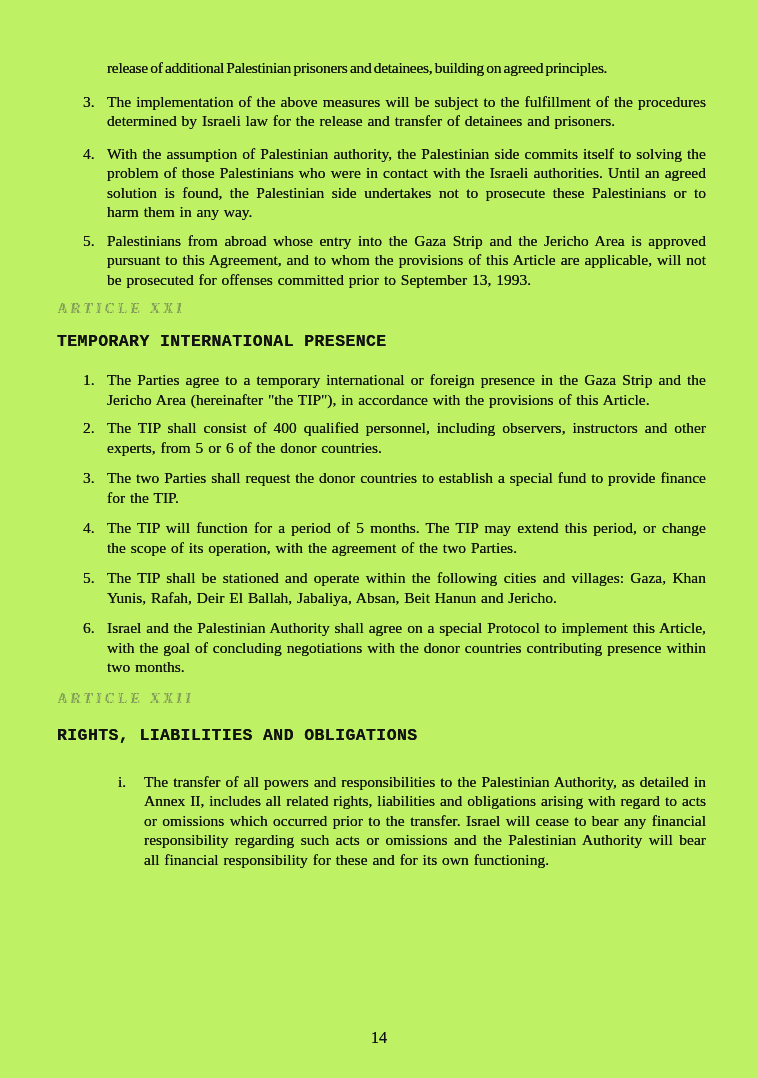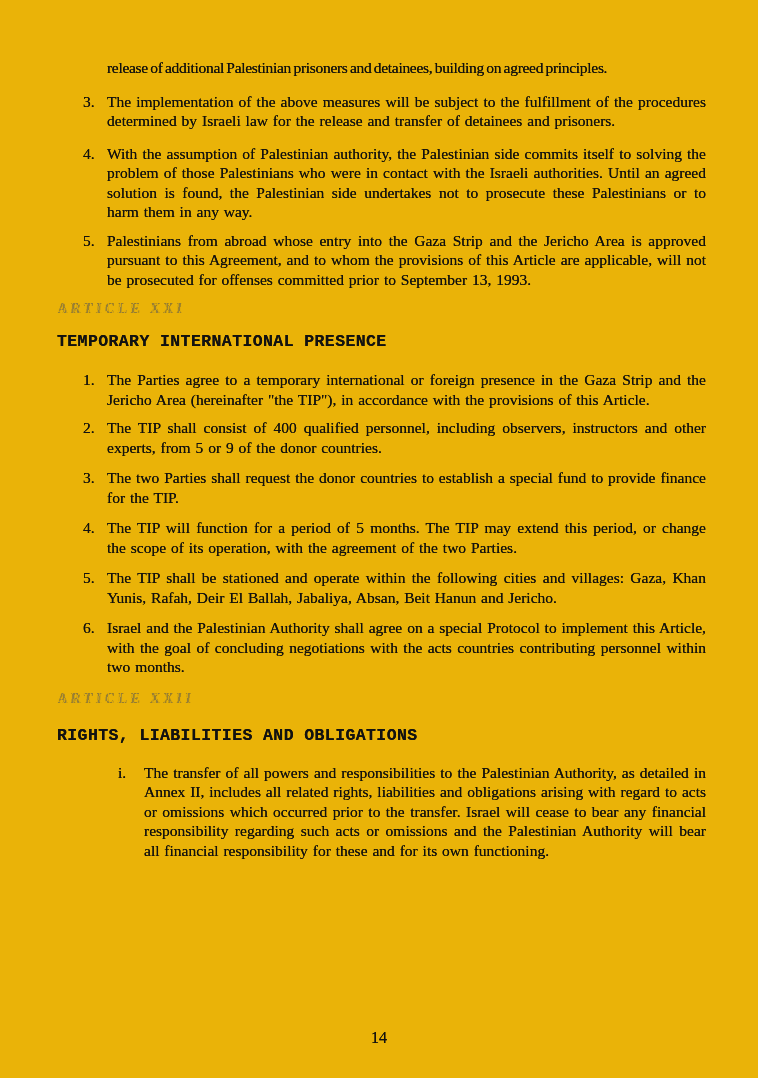--- a/index.html
+++ b/index.html
@@ -4,21 +4,21 @@
 <style>
   html, body {
     margin: 0;
     padding: 0;
     background: #ffffff;
   }
   .page {
     position: relative;
     width: 758px;
     height: 1078px;
-    background: #eab308;
+    background: #bef264;
     font-family: "Liberation Serif", "DejaVu Serif", serif;
     font-size: 15.5px;
     line-height: 19.5px;
     color: #121212;
     overflow: hidden;
     text-shadow: 0 0 0.35px rgba(0,0,0,0.85);
   }
   .content {
     position: absolute;
     top: 58px;
@@ -45,21 +45,21 @@
   }
   .li-roman {
     margin-left: 118px;
     padding-left: 26px;
     text-indent: -26px;
   }
   .li-roman .marker { width: 26px; }
   .mt9  { margin-top: 9px; }
   .mt11 { margin-top: 11px; }
   .mt13 { margin-top: 13px; }
-  .mt15 { margin-top: 17px; }
+  .mt15 { margin-top: 26px; }
   .mt18 { margin-top: 18px; }
   .stretch-last { text-align-last: justify; }
   .article-label {
     margin: 12px 0 0 57px;
     font-weight: bold;
     font-size: 13.5px;
     line-height: 16px;
     letter-spacing: 3.5px;
     color: #5f5f5f;
     opacity: 0.6;
@@ -101,29 +101,29 @@
     <div class="li mt13"><span class="marker">4.</span><span>With the assumption of Palestinian authority, the Palestinian side commits itself to solving the problem of those Palestinians who were in contact with the Israeli authorities. Until an agreed solution is found, the Palestinian side undertakes not to prosecute these Palestinians or to harm them in any way.</span></div>
 
     <div class="li mt9"><span class="marker">5.</span><span>Palestinians from abroad whose entry into the Gaza Strip and the Jericho Area is approved pursuant to this Agreement, and to whom the provisions of this Article are applicable, will not be prosecuted for offenses committed prior to September 13, 1993.</span></div>
 
     <div class="article-label">ARTICLE XXI</div>
 
     <h2 class="section-heading">TEMPORARY INTERNATIONAL PRESENCE</h2>
 
     <div class="li mt18"><span class="marker">1.</span><span>The Parties agree to a temporary international or foreign presence in the Gaza Strip and the Jericho Area (hereinafter "the TIP"), in accordance with the provisions of this Article.</span></div>
 
-    <div class="li mt9"><span class="marker">2.</span><span>The TIP shall consist of 400 qualified personnel, including observers, instructors and other experts, from 5 or 9 of the donor countries.</span></div>
+    <div class="li mt9"><span class="marker">2.</span><span>The TIP shall consist of 400 qualified personnel, including observers, instructors and other experts, from 5 or 6 of the donor countries.</span></div>
 
     <div class="li mt11"><span class="marker">3.</span><span>The two Parties shall request the donor countries to establish a special fund to provide finance for the TIP.</span></div>
 
     <div class="li mt11"><span class="marker">4.</span><span>The TIP will function for a period of 5 months. The TIP may extend this period, or change the scope of its operation, with the agreement of the two Parties.</span></div>
 
     <div class="li mt11"><span class="marker">5.</span><span>The TIP shall be stationed and operate within the following cities and villages: Gaza, Khan Yunis, Rafah, Deir El Ballah, Jabaliya, Absan, Beit Hanun and Jericho.</span></div>
 
-    <div class="li mt11"><span class="marker">6.</span><span>Israel and the Palestinian Authority shall agree on a special Protocol to implement this Article, with the goal of concluding negotiations with the acts countries contributing personnel within two months.</span></div>
+    <div class="li mt11"><span class="marker">6.</span><span>Israel and the Palestinian Authority shall agree on a special Protocol to implement this Article, with the goal of concluding negotiations with the donor countries contributing presence within two months.</span></div>
 
     <div class="article-label label2">ARTICLE XXII</div>
 
     <h2 class="section-heading heading2">RIGHTS, LIABILITIES AND OBLIGATIONS</h2>
 
     <div class="li li-roman mt15"><span class="marker">i.</span><span>The transfer of all powers and responsibilities to the Palestinian Authority, as detailed in Annex II, includes all related rights, liabilities and obligations arising with regard to acts or omissions which occurred prior to the transfer. Israel will cease to bear any financial responsibility regarding such acts or omissions and the Palestinian Authority will bear all financial responsibility for these and for its own functioning.</span></div>
 
 
 
   </div>

